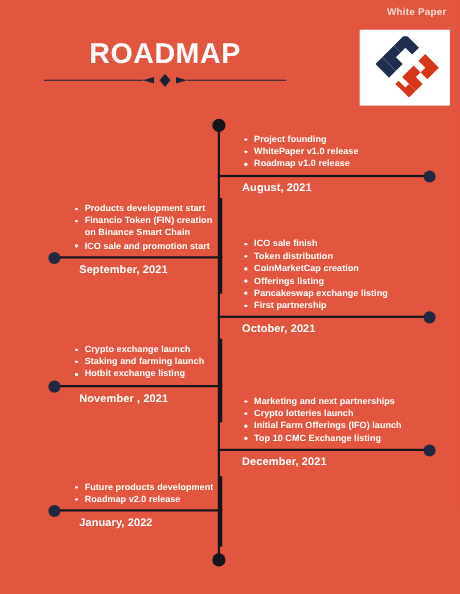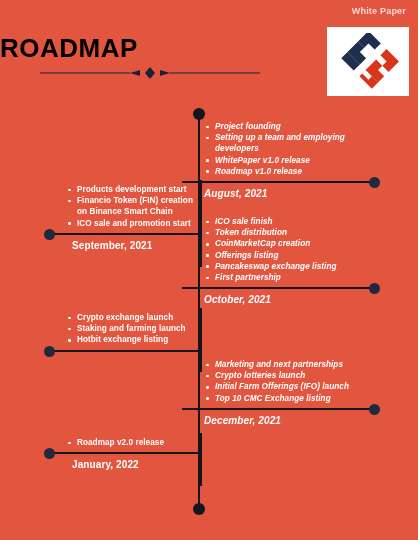--- a/index.html
+++ b/index.html
@@ -36,24 +36,24 @@
     align-items: center;
     justify-content: center;
   }
   .logo-box svg { display: block; }
 
   .page-title {
     position: absolute;
     top: 33px;
     left: 0;
     width: 300px;
-    text-align: left;
+    text-align: center;
     font-size: 26px;
     font-weight: bold;
-    color: #000000;
+    color: #ffffff;
     letter-spacing: 0.5px;
   }
   .title-divider {
     position: absolute;
     top: 66px;
     left: 0;
     width: 300px;
     display: flex;
     align-items: center;
     justify-content: center;
@@ -138,21 +138,21 @@
 
   .date-label {
     color: #FFFFFF;
     font-size: 10px;
     font-weight: bold;
     letter-spacing: 0.1px;
     margin-top: 1px;
   }
 
   
-  .milestone.right { left: 190px; width: 200px; font-style: italic; }
+  .milestone.right { left: 206px; width: 200px; }
   .milestone.right .connector .rule { left: -8px; right: 18px; }
   .milestone.right .connector .knob { right: 10px; }
   .milestone.right .bullets { padding-left: 14px; }
   .milestone.right .date-label { padding-left: 14px; }
 
   
   .milestone.left { left: 44px; width: 156px; text-align: left; }
   .milestone.left .connector .rule { left: 8px; right: -2px; }
   .milestone.left .connector .knob { left: 0px; }
   .milestone.left .bullets { padding-left: 22px; }
@@ -196,21 +196,20 @@
   </svg>
 </div>
 
 <div class="spine-dot-top"></div>
 <div class="spine"></div>
 <div class="spine-dot-bottom"></div>
 
 <div class="milestone right" style="top:121px;">
   <ul class="bullets">
     <li>Project founding</li>
-    <li>Setting up a team and employing developers</li>
     <li>WhitePaper v1.0 release</li>
     <li>Roadmap v1.0 release</li>
   </ul>
   <div class="connector">
     <div class="rule"></div>
     <div class="knob"></div>
   </div>
   <div class="date-label">August, 2021</div>
 </div>
 
@@ -248,39 +247,41 @@
   <div class="edge"></div>
   <ul class="bullets">
     <li>Crypto exchange launch</li>
     <li>Staking and farming launch</li>
     <li>Hotbit exchange listing</li>
   </ul>
   <div class="connector">
     <div class="rule"></div>
     <div class="knob"></div>
   </div>
+  <div class="date-label">November , 2021</div>
 </div>
 
 <div class="milestone right" style="top:359px;">
   <ul class="bullets">
     <li>Marketing and next partnerships</li>
     <li>Crypto lotteries launch</li>
     <li>Initial Farm Offerings (IFO) launch</li>
     <li>Top 10 CMC Exchange listing</li>
   </ul>
   <div class="connector">
     <div class="rule"></div>
     <div class="knob"></div>
   </div>
   <div class="date-label">December, 2021</div>
 </div>
 
 <div class="milestone left" style="top:437px;">
   <div class="edge"></div>
   <ul class="bullets">
+    <li>Future products development</li>
     <li>Roadmap v2.0 release</li>
   </ul>
   <div class="connector">
     <div class="rule"></div>
     <div class="knob"></div>
   </div>
   <div class="date-label">January, 2022</div>
 </div>
 
 </body></html>

